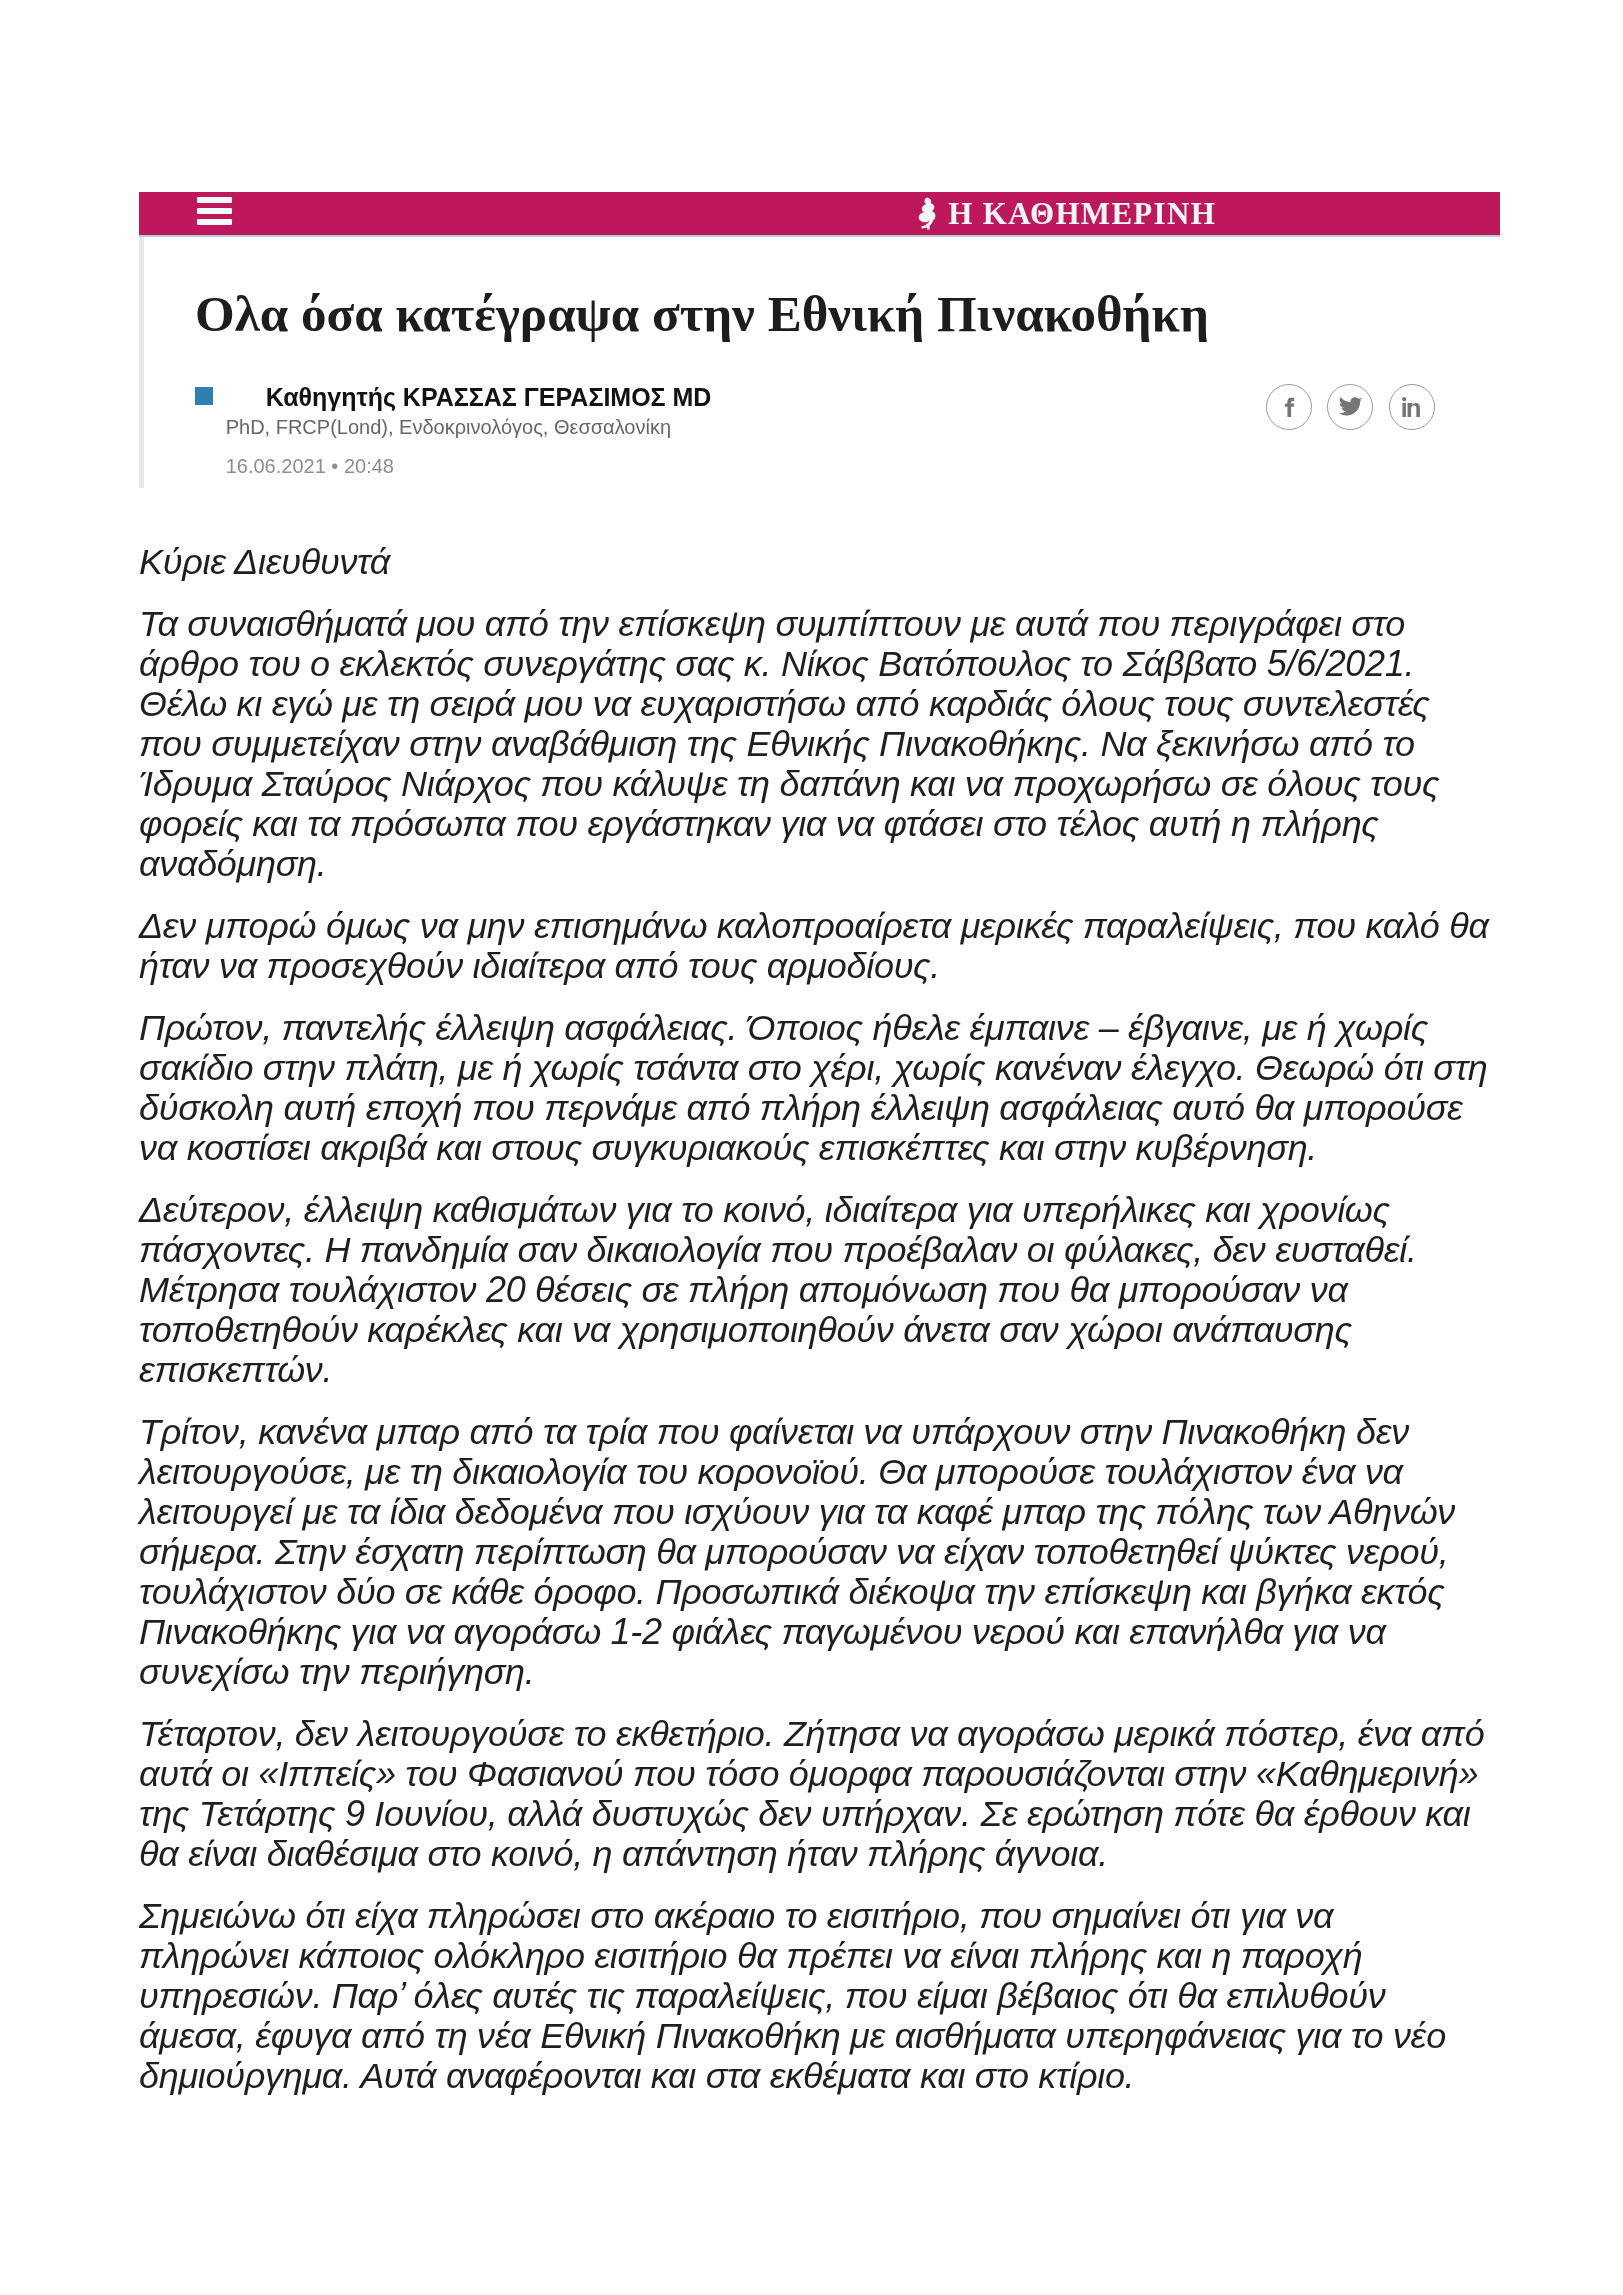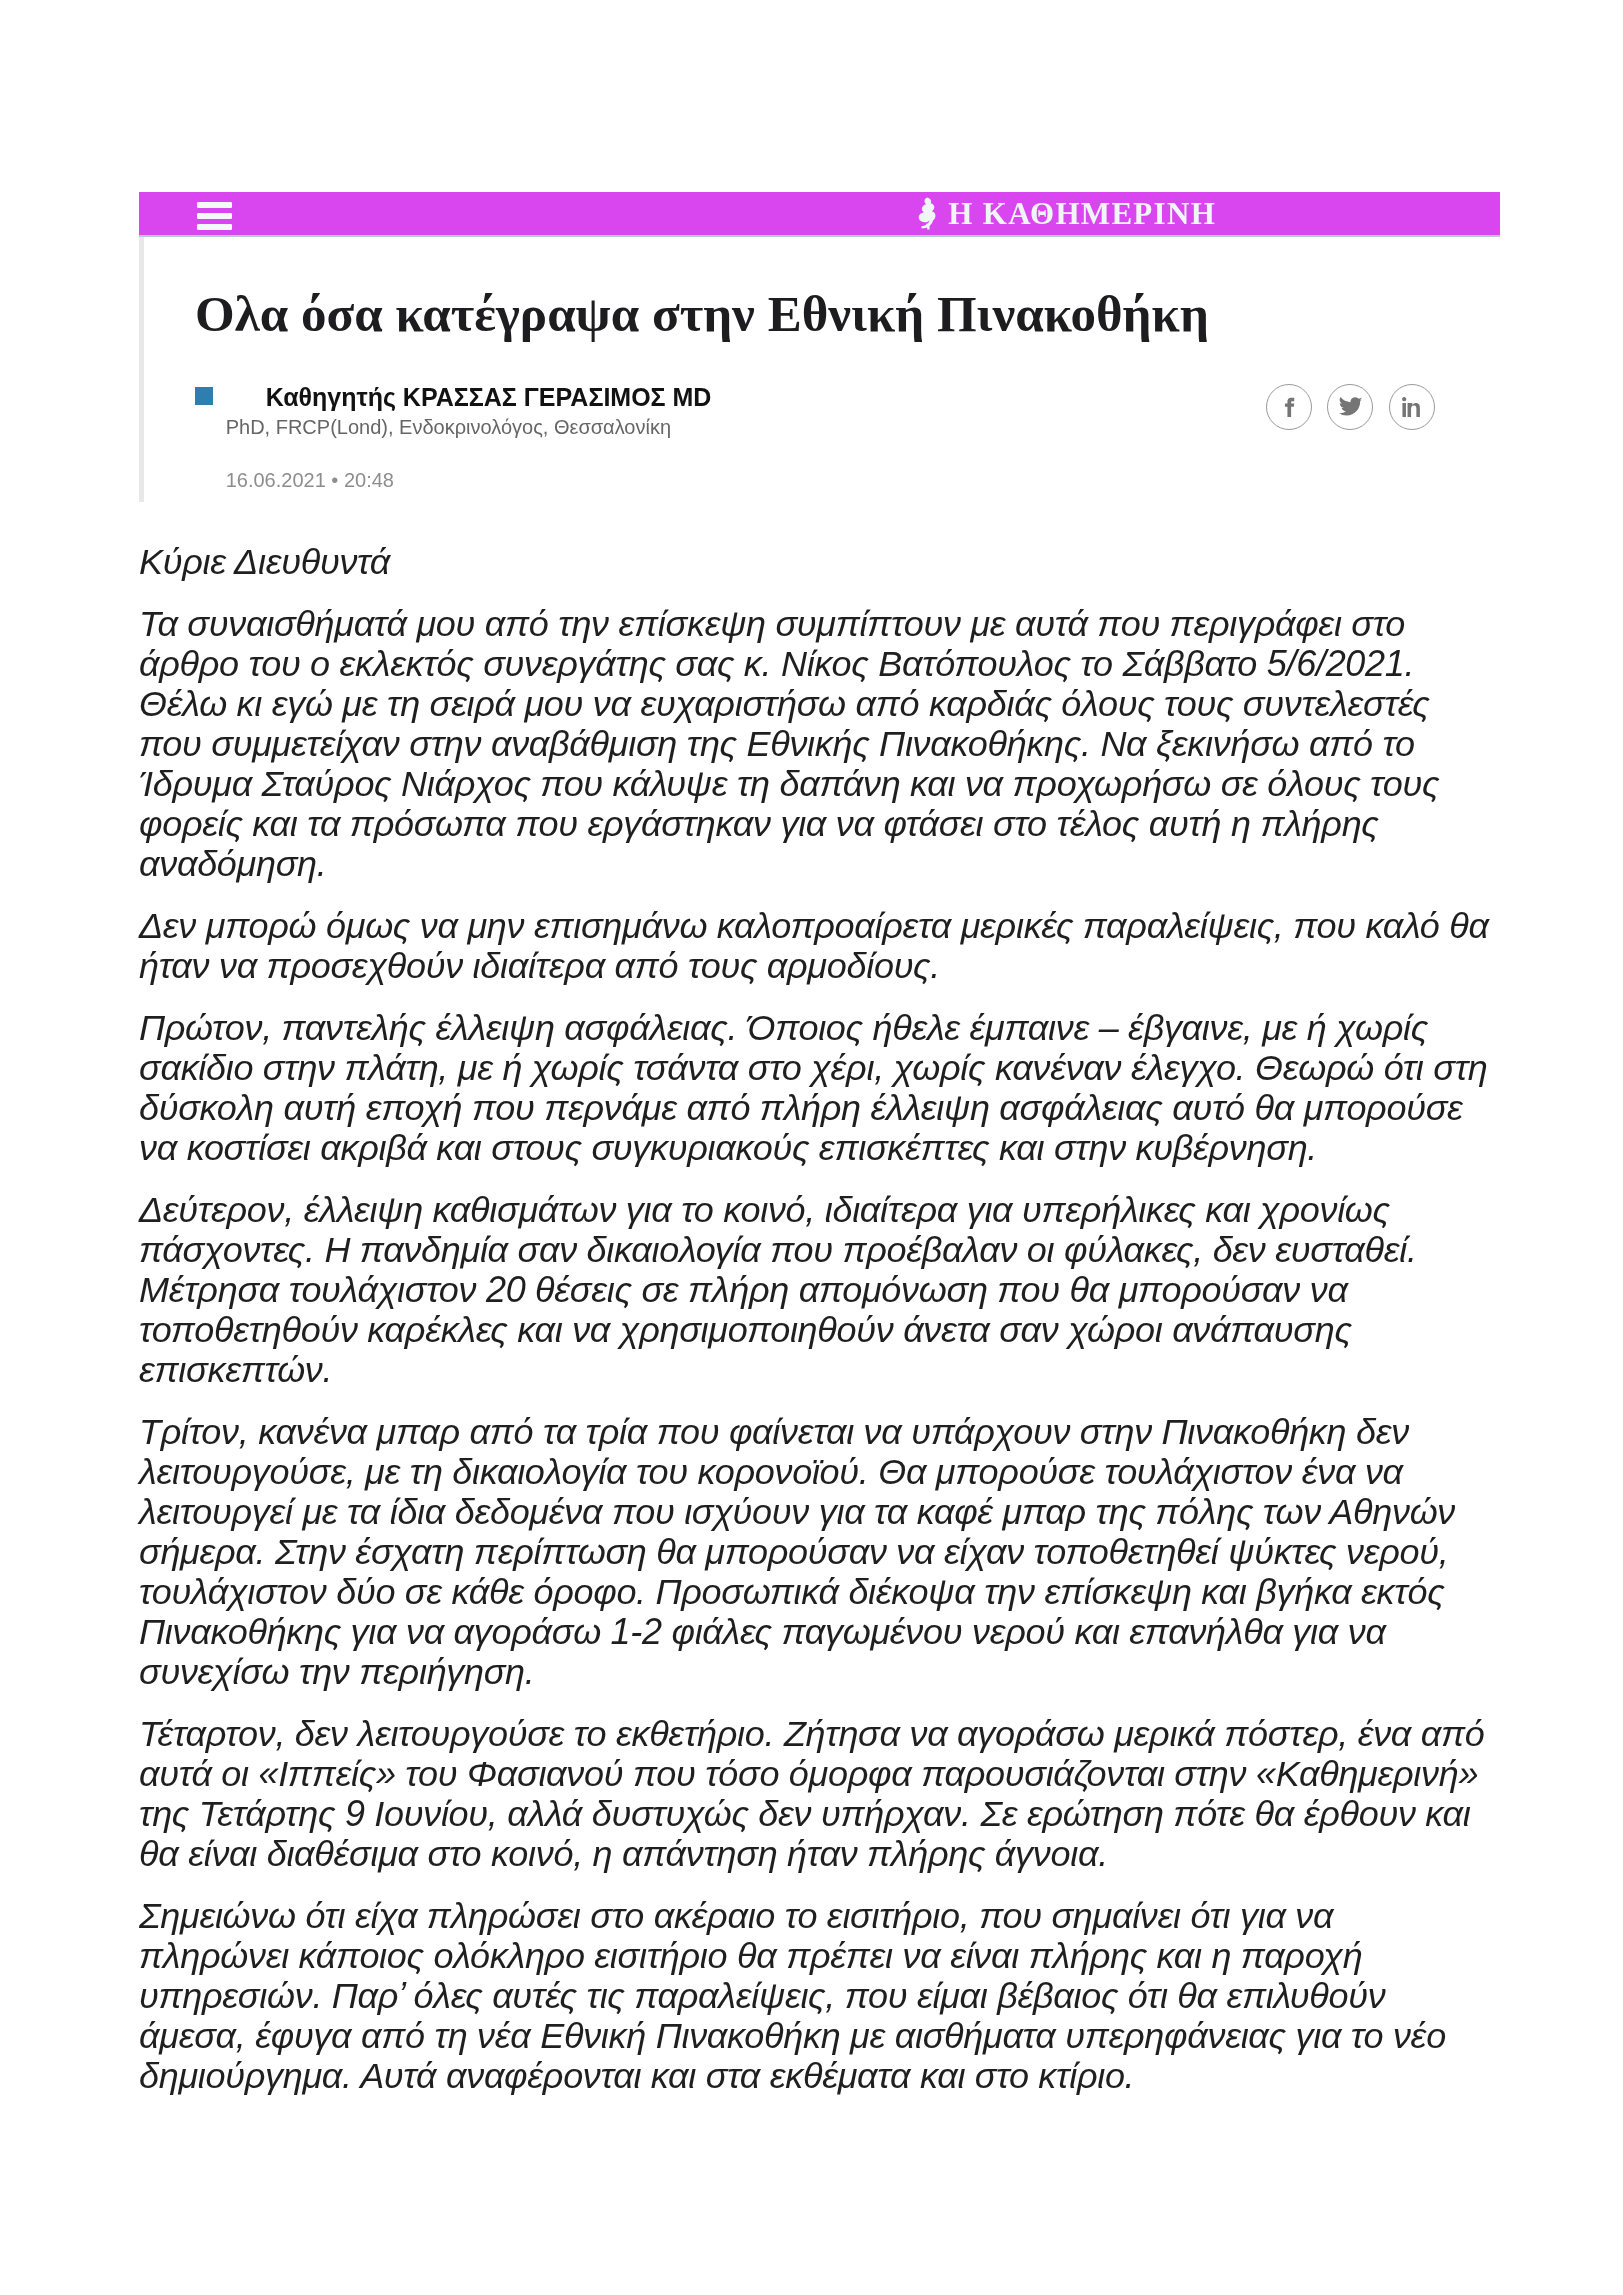--- a/index.html
+++ b/index.html
@@ -13,24 +13,24 @@
     overflow: hidden;
   }
 
   
   .topbar {
     position: absolute;
     left: 139px;
     top: 192px;
     width: 1361px;
     height: 45px;
-    background: #d946ef;
+    background: #be185d;
     border-bottom: 2.6px solid #b3cdd3;
     display: flex;
-    align-items: flex-end;
+    align-items: flex-start;
   }
   .menu-btn {
     margin-left: 58px;
     background: none;
     border: none;
     padding: 0;
     cursor: pointer;
   }
   .menu-icon i {
     display: block;
@@ -106,21 +106,21 @@
     margin-left: 40px;
   }
   .author-details {
     font-size: 20px;
     color: #666666;
     margin-top: 4px;
   }
   .pub-date {
     font-size: 20px;
     color: #8d8d8d;
-    margin-top: 30px;
+    margin-top: 16px;
   }
   .share {
     display: flex;
     gap: 15.7px;
     padding-right: 65px;
     margin-top: 1.3px;
   }
   .share-btn {
     width: 46px;
     height: 46px;

